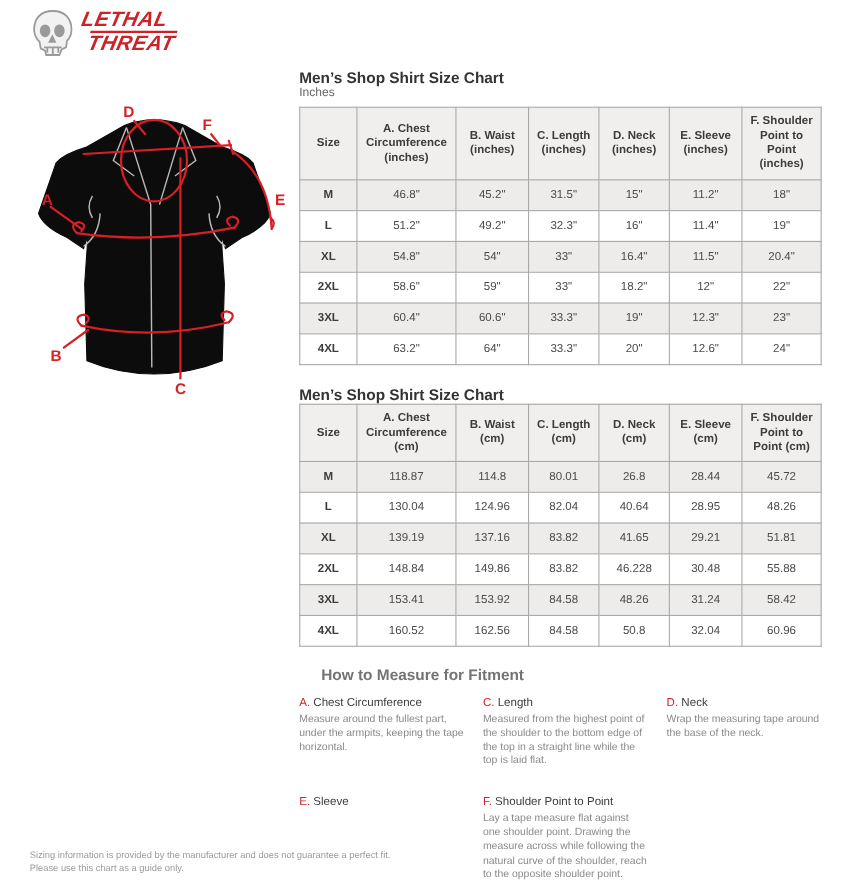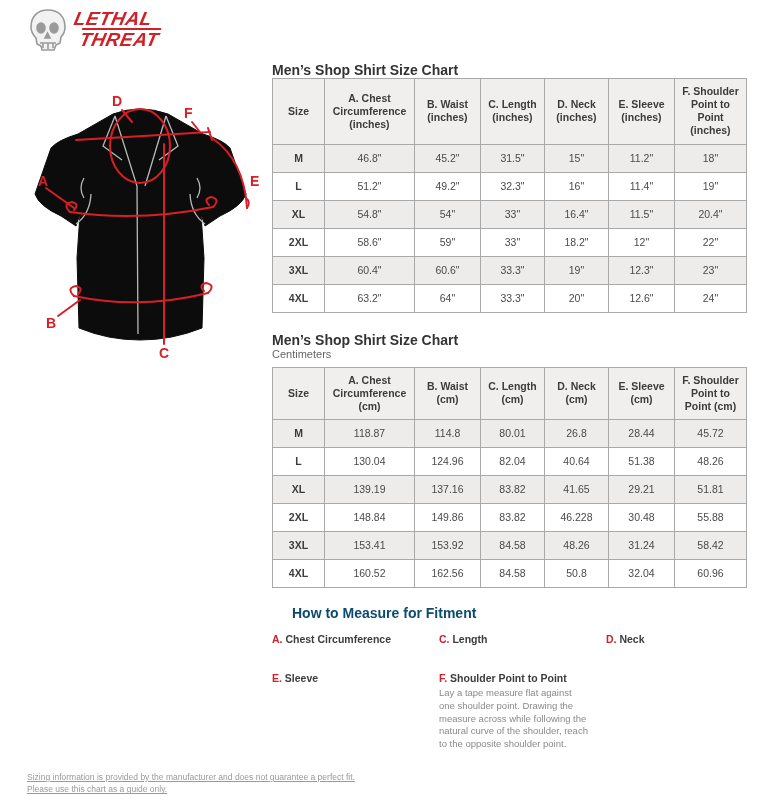--- a/index.html
+++ b/index.html
@@ -30,30 +30,30 @@
     background:#f0efee; font-size:10.5px; font-weight:bold; color:#3c3c3c;
     padding:6px 3px; line-height:1.25;
   }
   td { font-size:10.5px; color:#4a4a4a; height:28px; padding:0 2px; }
   tbody tr:nth-child(odd) td { background:#edecea; }
   tbody tr:nth-child(even) td { background:#ffffff; }
   tbody td:first-child { font-weight:bold; color:#3c3c3c; }
   .table-block-2 { margin-top:19px; }
   
   .measure { margin-top:17px; }
-  .measure-title { font-size:14px; font-weight:bold; color:#0c4a6e; margin-bottom:12px;padding-left:20px; }
+  .measure-title { font-size:14px; font-weight:bold; color:#737373; margin-bottom:12px;padding-left:20px; }
   .measure-grid {
     display:grid; grid-template-columns:150px 150px 150px;
     column-gap:17px; row-gap:24px;
   }
-  .m-item-title { font-size:10.5px; font-weight:bold; color:#3c3c3c; margin-bottom:3px; }
+  .m-item-title { font-size:10.5px; font-weight:normal; color:#3c3c3c; margin-bottom:3px; }
   .m-letter { color:#cf2127; }
   .m-desc { font-size:9.5px; color:#8a8a8a; line-height:1.35; }
   
-  .footer { position:absolute; left:27px; top:771px; font-size:8.5px; color:#9a9a9a; line-height:1.45;text-decoration:underline; }
+  .footer { position:absolute; left:27px; top:771px; font-size:8.5px; color:#9a9a9a; line-height:1.45; }
 </style>
 </head>
 <body>
 
 <div class="page">
 
   <div class="logo">
     <span>
       <svg width="44" height="48" viewBox="0 0 44 48">
         <g fill="none" stroke="#9a9a9a" stroke-width="1.6">
@@ -113,20 +113,21 @@
         <text x="232" y="98">E</text>
         <text x="166" y="30">F</text>
       </g>
     </svg>
   </div>
 
   <div class="content">
 
     <div class="table-block">
       <div class="chart-title">Men’s Shop Shirt Size Chart</div>
+      <div class="chart-subtitle">Inches</div>
       <table>
         <colgroup>
           <col style="width:52px">
             <col style="width:90px">
             <col style="width:66px">
           <col style="width:64px">
             <col style="width:64px">
             <col style="width:66px">
             <col style="width:72px">
         </colgroup>
@@ -195,21 +196,20 @@
               <td>20"</td>
               <td>12.6"</td>
               <td>24"</td>
             </tr>
           </tbody>
       </table>
     </div>
 
     <div class="table-block table-block-2">
       <div class="chart-title">Men’s Shop Shirt Size Chart</div>
-      <div class="chart-subtitle">Centimeters</div>
       <table>
         <colgroup>
           <col style="width:52px">
             <col style="width:90px">
             <col style="width:66px">
           <col style="width:64px">
             <col style="width:64px">
             <col style="width:66px">
             <col style="width:72px">
         </colgroup>
@@ -233,21 +233,21 @@
               <td>26.8</td>
               <td>28.44</td>
               <td>45.72</td>
             </tr>
             <tr>
               <td>L</td>
               <td>130.04</td>
               <td>124.96</td>
               <td>82.04</td>
               <td>40.64</td>
-              <td>51.38</td>
+              <td>28.95</td>
               <td>48.26</td>
             </tr>
             <tr>
               <td>XL</td>
               <td>139.19</td>
               <td>137.16</td>
               <td>83.82</td>
               <td>41.65</td>
               <td>29.21</td>
               <td>51.81</td>
@@ -285,35 +285,38 @@
 
     <div class="measure">
       <div class="measure-title">How to Measure for Fitment</div>
       <div class="measure-grid">
 
         <div>
           <div class="m-item-title">
             <span class="m-letter">A.</span>
             <span>Chest Circumference</span>
           </div>
+          <div class="m-desc">Measure around the fullest part, under the armpits, keeping the tape horizontal.</div>
         </div>
 
 
         <div>
           <div class="m-item-title">
             <span class="m-letter">C.</span>
             <span>Length</span>
           </div>
+          <div class="m-desc">Measured from the highest point of the shoulder to the bottom edge of the top in a straight line while the top is laid flat.</div>
         </div>
 
         <div>
           <div class="m-item-title">
             <span class="m-letter">D.</span>
             <span>Neck</span>
           </div>
+          <div class="m-desc">Wrap the measuring tape around the base of the neck.</div>
         </div>
 
         <div>
           <div class="m-item-title">
             <span class="m-letter">E.</span>
             <span>Sleeve</span>
           </div>
         </div>
 
         <div>

